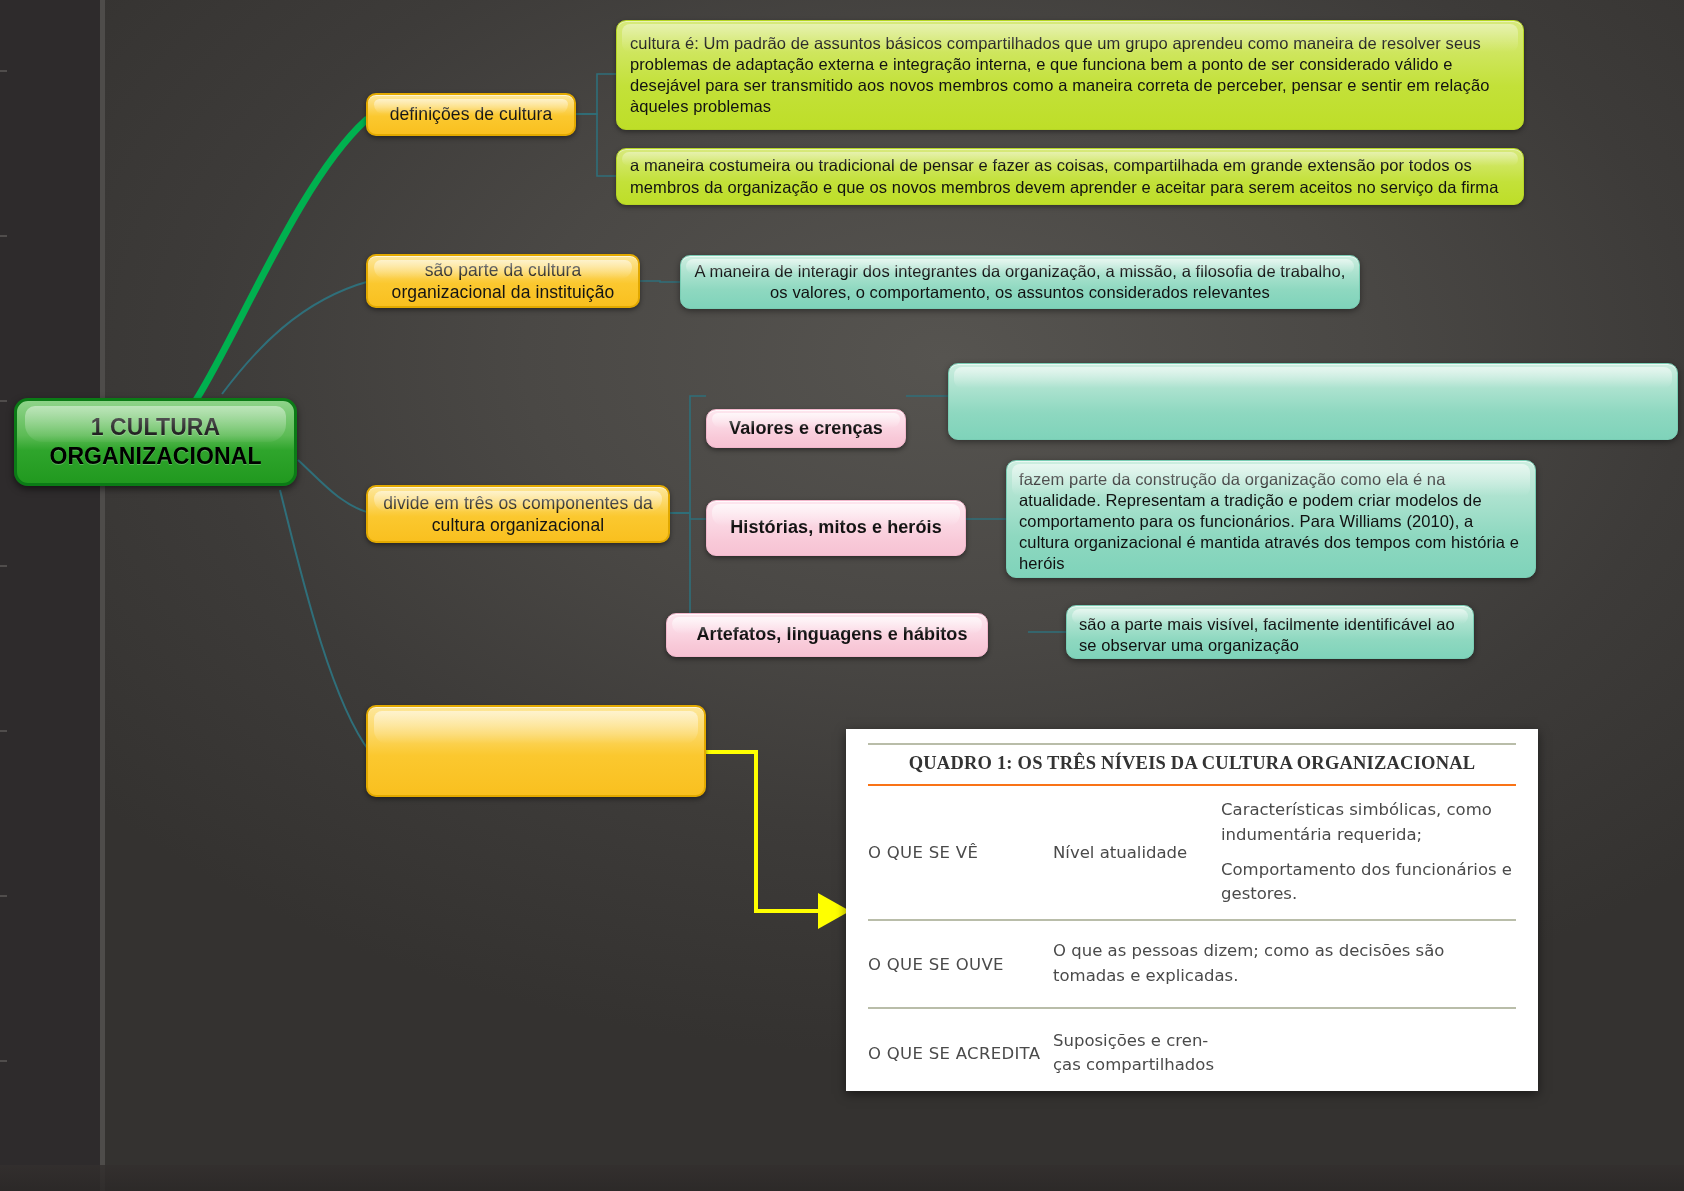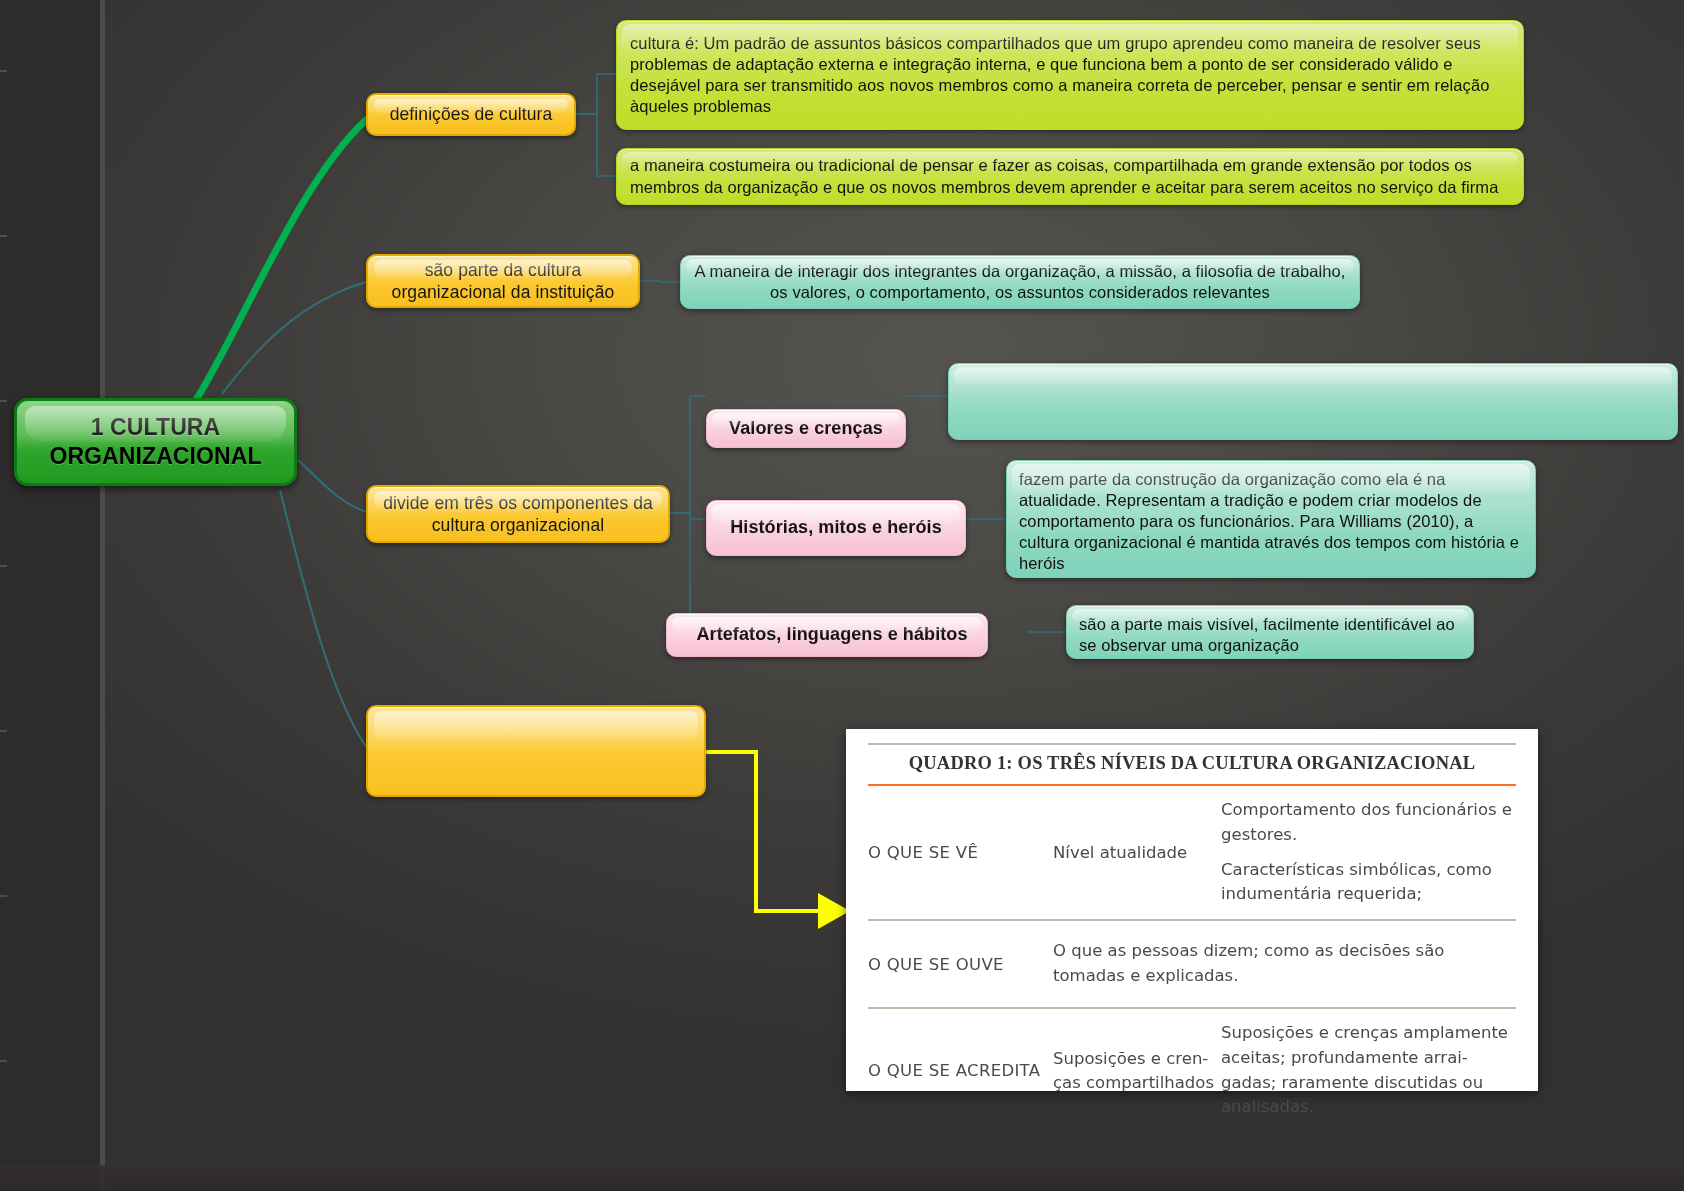--- a/index.html
+++ b/index.html
@@ -283,32 +283,29 @@
   <span class="txt"></span>
 </div>
 
 <div class="quadro">
   <div class="q-title">QUADRO 1: OS TRÊS NÍVEIS DA CULTURA ORGANIZACIONAL</div>
 
   <div class="q-row">
     <div class="q-c1">O QUE SE VÊ</div>
     <div class="q-c2">Nível atualidade</div>
     <div class="q-c3">
+      <p>Características simbólicas, como indumentária requerida;</p>
       <p>Comportamento dos funcionários e gestores.</p>
-      <p>Características simbólicas, como indumentária requerida;</p>
     </div>
   </div>
 
   <div class="q-row">
     <div class="q-c1">O QUE SE OUVE</div>
     <div class="q-c3">
       <p>O que as pessoas dizem; como as decisões são tomadas e explicadas.</p>
     </div>
   </div>
 
   <div class="q-row">
     <div class="q-c1">O QUE SE ACREDITA</div>
     <div class="q-c2">Suposições e cren-ças compartilhados</div>
-    <div class="q-c3">
-      <p>Suposições e crenças amplamente aceitas; profundamente arrai-gadas; raramente discutidas ou analisadas.</p>
-    </div>
   </div>
 </div>
 
 </body></html>

